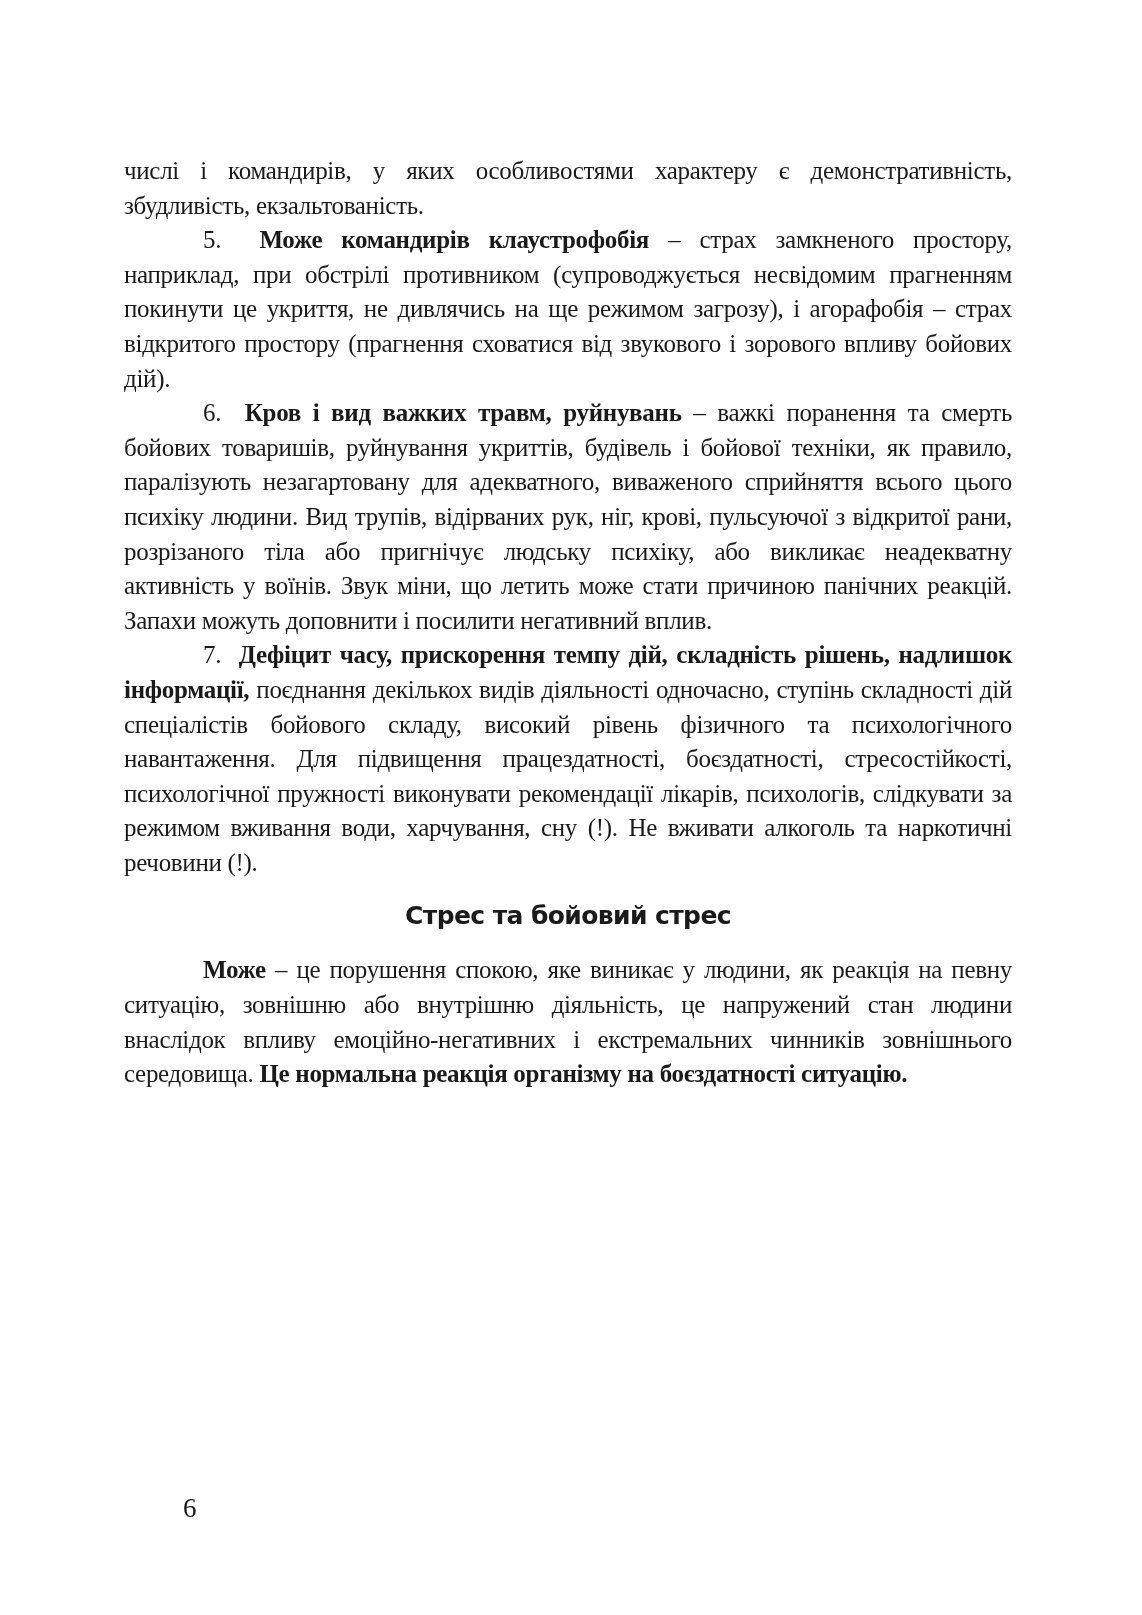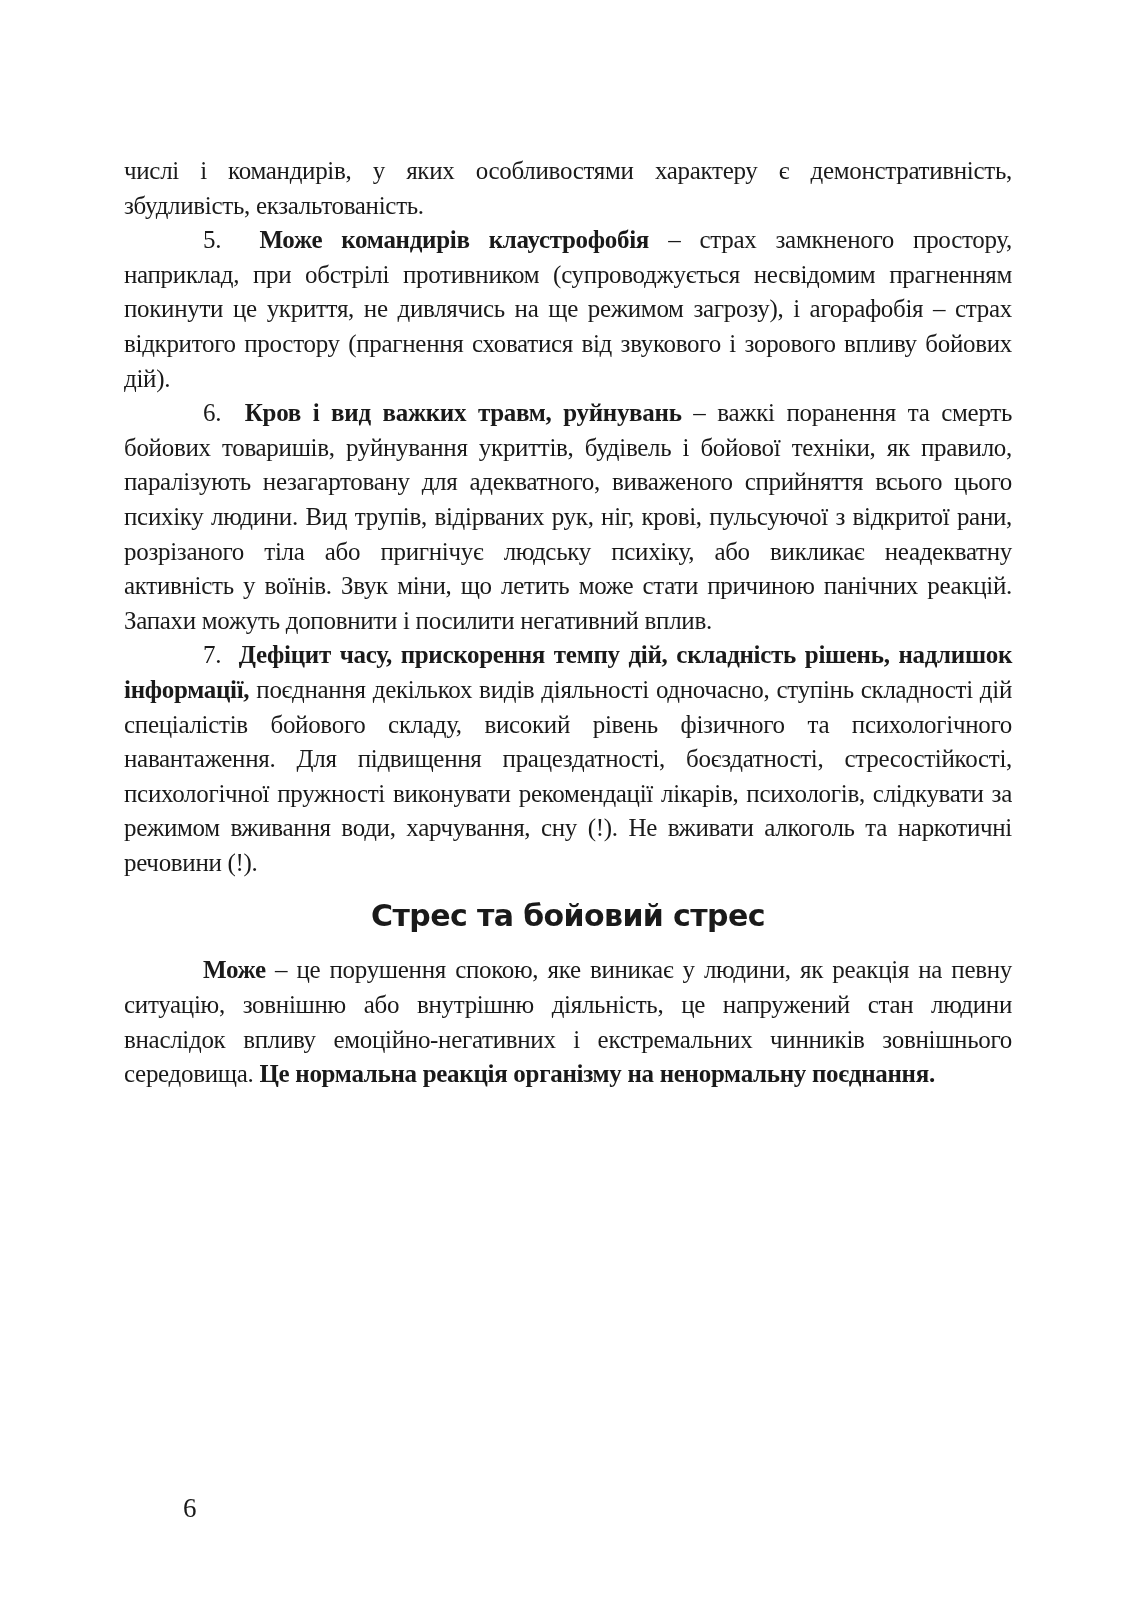--- a/index.html
+++ b/index.html
@@ -30,21 +30,21 @@
     }
     .indent {
       text-indent: 79px;
     }
     .b {
       font-weight: bold;
     }
     .heading {
       font-family: "DejaVu Sans", "Liberation Sans", sans-serif;
       font-weight: bold;
-      font-size: 30px;
+      font-size: 25px;
       text-align: center;
       margin: 19px 0 20px 0 !important;
       line-height: 34px;
       letter-spacing: -0.6px;
     }
     .page-number {
       position: absolute;
       left: 183px;
       top: 1493px;
       font-family: "Liberation Serif", serif;
@@ -61,19 +61,19 @@
 
   <p class="indent"><span>5.</span>&nbsp; <span class="b">Може командирів клаустрофобія</span><span> – страх замкненого простору, наприклад, при обстрілі противником  (супроводжується несвідомим прагненням покинути це укриття, не  дивлячись на ще режимом загрозу), і агорафобія – страх відкритого простору (прагнення сховатися від звукового і зорового впливу бойових дій).</span></p>
 
   <p class="indent"><span>6.</span>&nbsp; <span class="b">Кров і вид важких травм, руйнувань</span><span> – важкі поранення та смерть бойових товаришів, руйнування укриттів, будівель і бойової техніки, як правило, паралізують  незагартовану для адекватного, виваженого сприйняття всього цього психіку людини. Вид трупів, відірваних рук, ніг, крові, пульсуючої з відкритої рани, розрізаного тіла або пригнічує людську психіку, або викликає неадекватну активність у воїнів. Звук міни, що летить може стати причиною панічних реакцій. Запахи можуть доповнити і посилити негативний вплив.</span></p>
 
   <p class="indent"><span>7.</span>&nbsp; <span class="b">Дефіцит часу, прискорення темпу дій, складність рішень, надлишок інформації,</span><span> поєднання декількох видів діяльності одночасно, ступінь складності дій спеціалістів бойового складу, високий рівень фізичного та психологічного навантаження. Для підвищення працездатності, боєздатності, стресостійкості, психологічної пружності виконувати рекомендації лікарів, психологів, слідкувати за режимом вживання води, харчування, сну (!). Не вживати алкоголь та наркотичні речовини (!).</span></p>
 
 
   <p class="heading">Стрес та бойовий стрес</p>
 
-  <p class="indent"><span class="b">Може</span><span> – це порушення спокою, яке виникає у людини, як реакція на певну ситуацію, зовнішню або внутрішню діяльність, це напружений стан людини внаслідок впливу емоційно-негативних і екстремальних чинників зовнішнього середовища.  </span><span class="b">Це нормальна реакція організму на ненормальну поєднання.</span></p>
+  <p class="indent"><span class="b">Може</span><span> – це порушення спокою, яке виникає у людини, як реакція на певну ситуацію, зовнішню або внутрішню діяльність, це напружений стан людини внаслідок впливу емоційно-негативних і екстремальних чинників зовнішнього середовища.  </span><span class="b">Це нормальна реакція організму на боєздатності ситуацію.</span></p>
 
 
 
 </div>
 
 <div class="page-number">6</div>
 
 </body></html>

